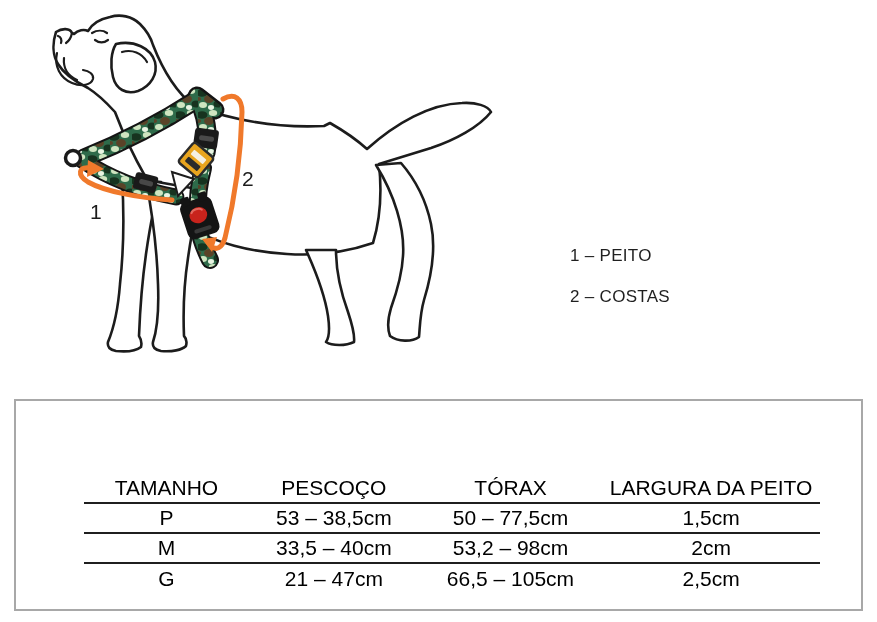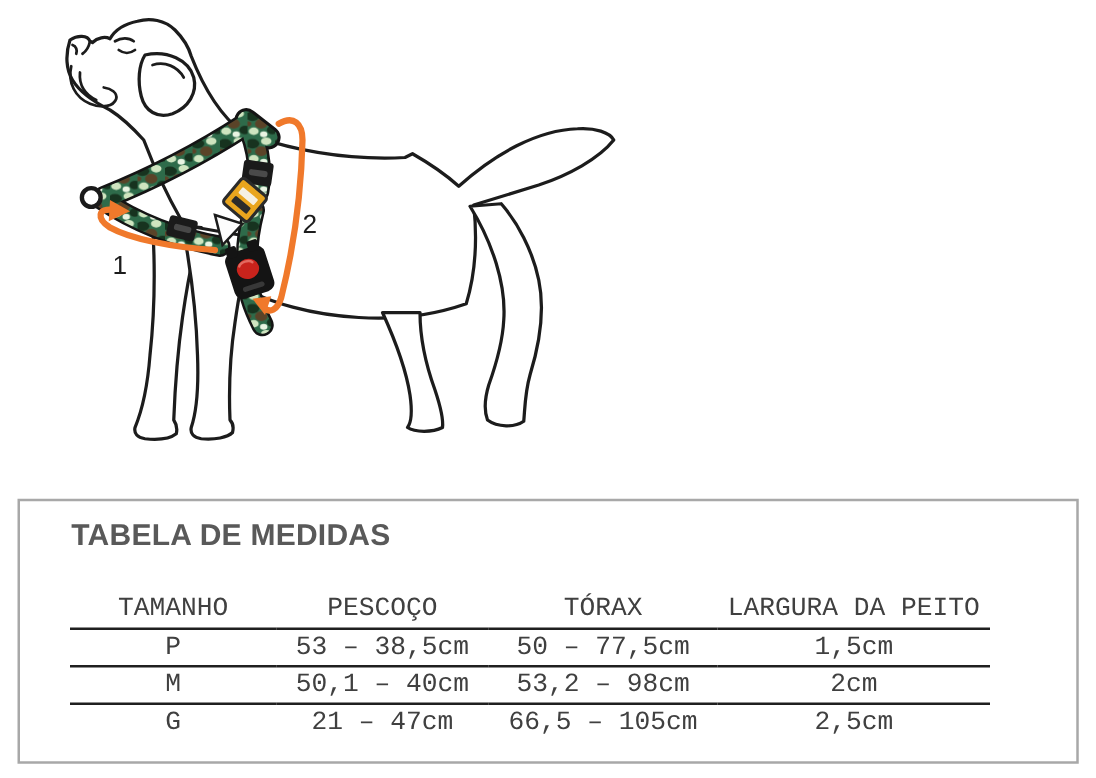--- a/index.html
+++ b/index.html
@@ -28,25 +28,25 @@
     width: 849px; height: 212px;
     border: 2px solid #a8a8a8;
     background: #ffffff;
   }
   .table-title {
     position: absolute; left: 41px; top: 14px;
     font-size: 24px; font-weight: bold; color: #595959;
     letter-spacing: 0.2px;
   }
   .measure-grid {
-    position: absolute; left: 40px; top: 72px;
+    position: absolute; left: 68px; top: 72px;
     width: 736px;
     border-collapse: collapse;
     table-layout: fixed;
-    font-size: 21px; color: #404040; font-family: Liberation Mono, monospace;
+    font-size: 21px; color: #000000;
   }
   .measure-grid col.c1 { width: 22.4%; }
   .measure-grid col.c2 { width: 23.1%; }
   .measure-grid col.c3 { width: 24.9%; }
   .measure-grid col.c4 { width: 29.6%; }
   .measure-grid th, .measure-grid td {
     height: 30px; text-align: center; vertical-align: middle;
     font-weight: normal; white-space: nowrap;
   }
   .measure-grid thead th { border-bottom: 2px solid #1f1f1f; }
@@ -196,23 +196,26 @@
     <g>
       <path d="M 172 200 C 138 198 104 191 88 182 C 77 175 78 166 91 168" fill="none" stroke="#F0792B" stroke-width="5" stroke-linecap="round"></path>
       <polygon points="88,160 104,169 87,177" fill="#F0792B"></polygon>
       <path d="M 223 99 C 235 92 242 99 242 112 C 241 154 235 198 225 238 C 222 248 216 251 211 246" fill="none" stroke="#F0792B" stroke-width="5" stroke-linecap="round"></path>
       <polygon points="202,239 217,237 212,252" fill="#F0792B"></polygon>
       <text x="90" y="219" font-size="21" fill="#1c1c1c">1</text>
       <text x="242" y="186" font-size="21" fill="#1c1c1c">2</text>
     </g>
   </svg>
 
+  <div class="legend">
+    <div class="legend-item">1 – PEITO</div>
+    <div class="legend-item">2 – COSTAS</div>
+  </div>
 
   <div class="table-card">
-    <div class="table-title">TABELA DE MEDIDAS</div>
     <table class="measure-grid">
       <colgroup>
           <col class="c1">
           <col class="c2">
           <col class="c3">
           <col class="c4">
         </colgroup>
       <thead>
         <tr>
           <th>TAMANHO</th>
@@ -223,21 +226,21 @@
       </thead>
       <tbody>
         <tr class="ruled">
           <td>P</td>
           <td>53 – 38,5cm</td>
           <td>50 – 77,5cm</td>
           <td>1,5cm</td>
         </tr>
         <tr class="ruled">
           <td>M</td>
-          <td>50,1 – 40cm</td>
+          <td>33,5 – 40cm</td>
           <td>53,2 – 98cm</td>
           <td>2cm</td>
         </tr>
         <tr>
           <td>G</td>
           <td>21 – 47cm</td>
           <td>66,5 – 105cm</td>
           <td>2,5cm</td>
         </tr>
       </tbody>

